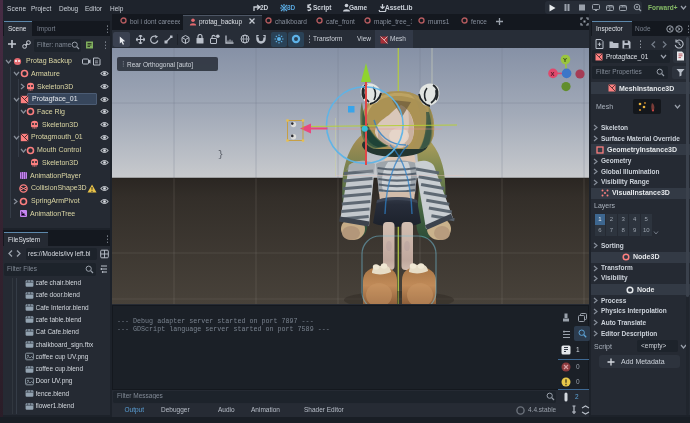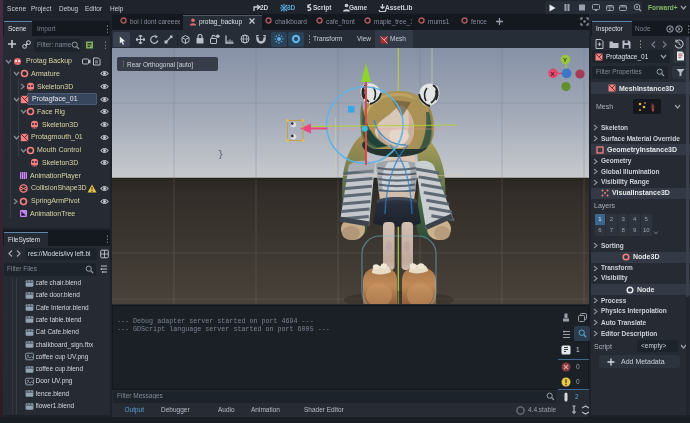--- a/index.html
+++ b/index.html
@@ -811,22 +811,22 @@
   <circle cx="468" cy="26" r="4.6" fill="#a53c55"></circle>
   <circle cx="454" cy="38.6" r="4.6" fill="#628e2d"></circle>
   </svg>
   <div class="abs" style="left:5px;top:9px;width:101px;height:14px;background:rgba(42,48,58,0.88);border-radius:2px;"></div>
 <div class="abs" style="left:8px;top:12px;width:3px;height:9px;color:#aab0ba;font-size:6.5px;line-height:8px;">⋮</div>
 <div class="abs" style="left:15px;top:11px;font-size:6.5px;line-height:11px;color:#ced3da;">Rear Orthogonal [auto]</div>
   </div>
 
   <div class="abs" style="left:112px;top:304px;width:477px;height:113px;background:#252a33;"></div>
   <div class="abs" style="left:112px;top:305px;width:477px;height:85px;background:#1b2027;border:1px solid #14181e;"></div>
-  <div class="abs" style="left:117px;top:316.5px;font-family:'Liberation Mono',monospace;font-size:6.7px;line-height:8.5px;color:#79828e;white-space:pre;">--- Debug adapter server started on port 4694 ---</div>
-  <div class="abs" style="left:117px;top:325px;font-family:'Liberation Mono',monospace;font-size:6.7px;line-height:8.5px;color:#79828e;white-space:pre;">--- GDScript language server started on port 6005 ---</div>
+  <div class="abs" style="left:117px;top:316.5px;font-family:'Liberation Mono',monospace;font-size:6.7px;line-height:8.5px;color:#79828e;white-space:pre;">--- Debug adapter server started on port 7897 ---</div>
+  <div class="abs" style="left:117px;top:325px;font-family:'Liberation Mono',monospace;font-size:6.7px;line-height:8.5px;color:#79828e;white-space:pre;">--- GDScript language server started on port 7589 ---</div>
 
   <div class="abs" style="left:562px;top:313px;width:8px;height:9px;">
       <svg width="8" height="9">
         <rect x="1" y="5.5" width="6" height="3" fill="#9aa1ab"></rect>
         <rect x="2.5" y="0.5" width="3" height="4.5" fill="#9aa1ab"></rect>
       </svg>
     </div>
   <div class="abs" style="left:578px;top:313px;width:9px;height:9px;">
       <svg width="9" height="9">
         <rect x="2.5" y="0.5" width="6" height="6" rx="1" stroke="#9aa1ab" fill="none"></rect>

